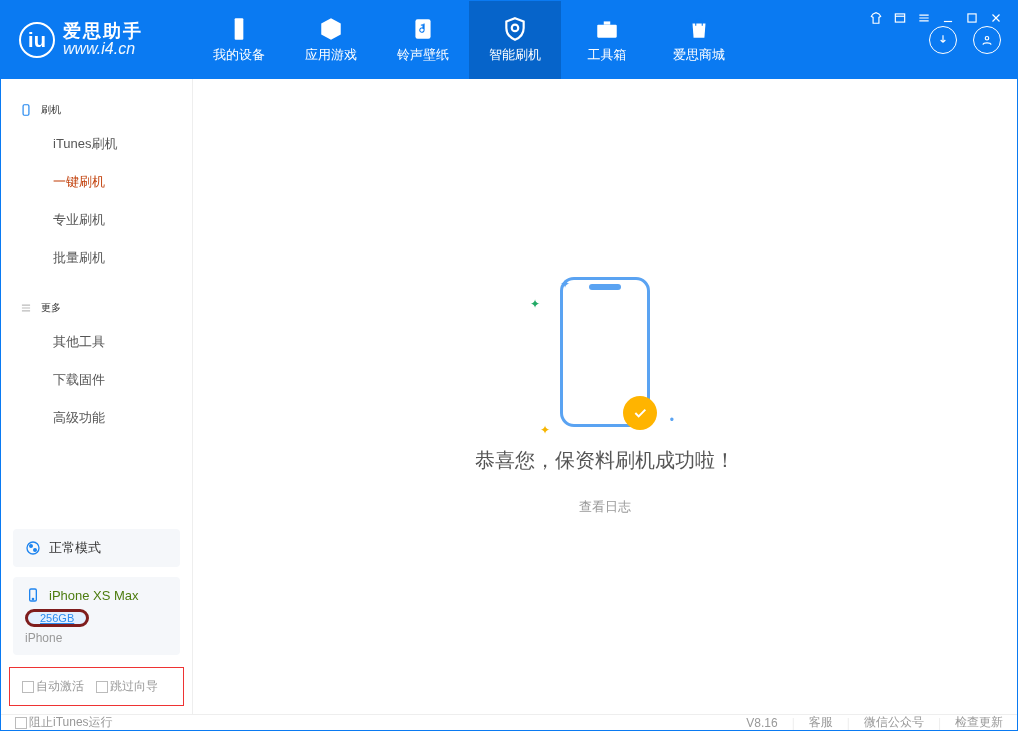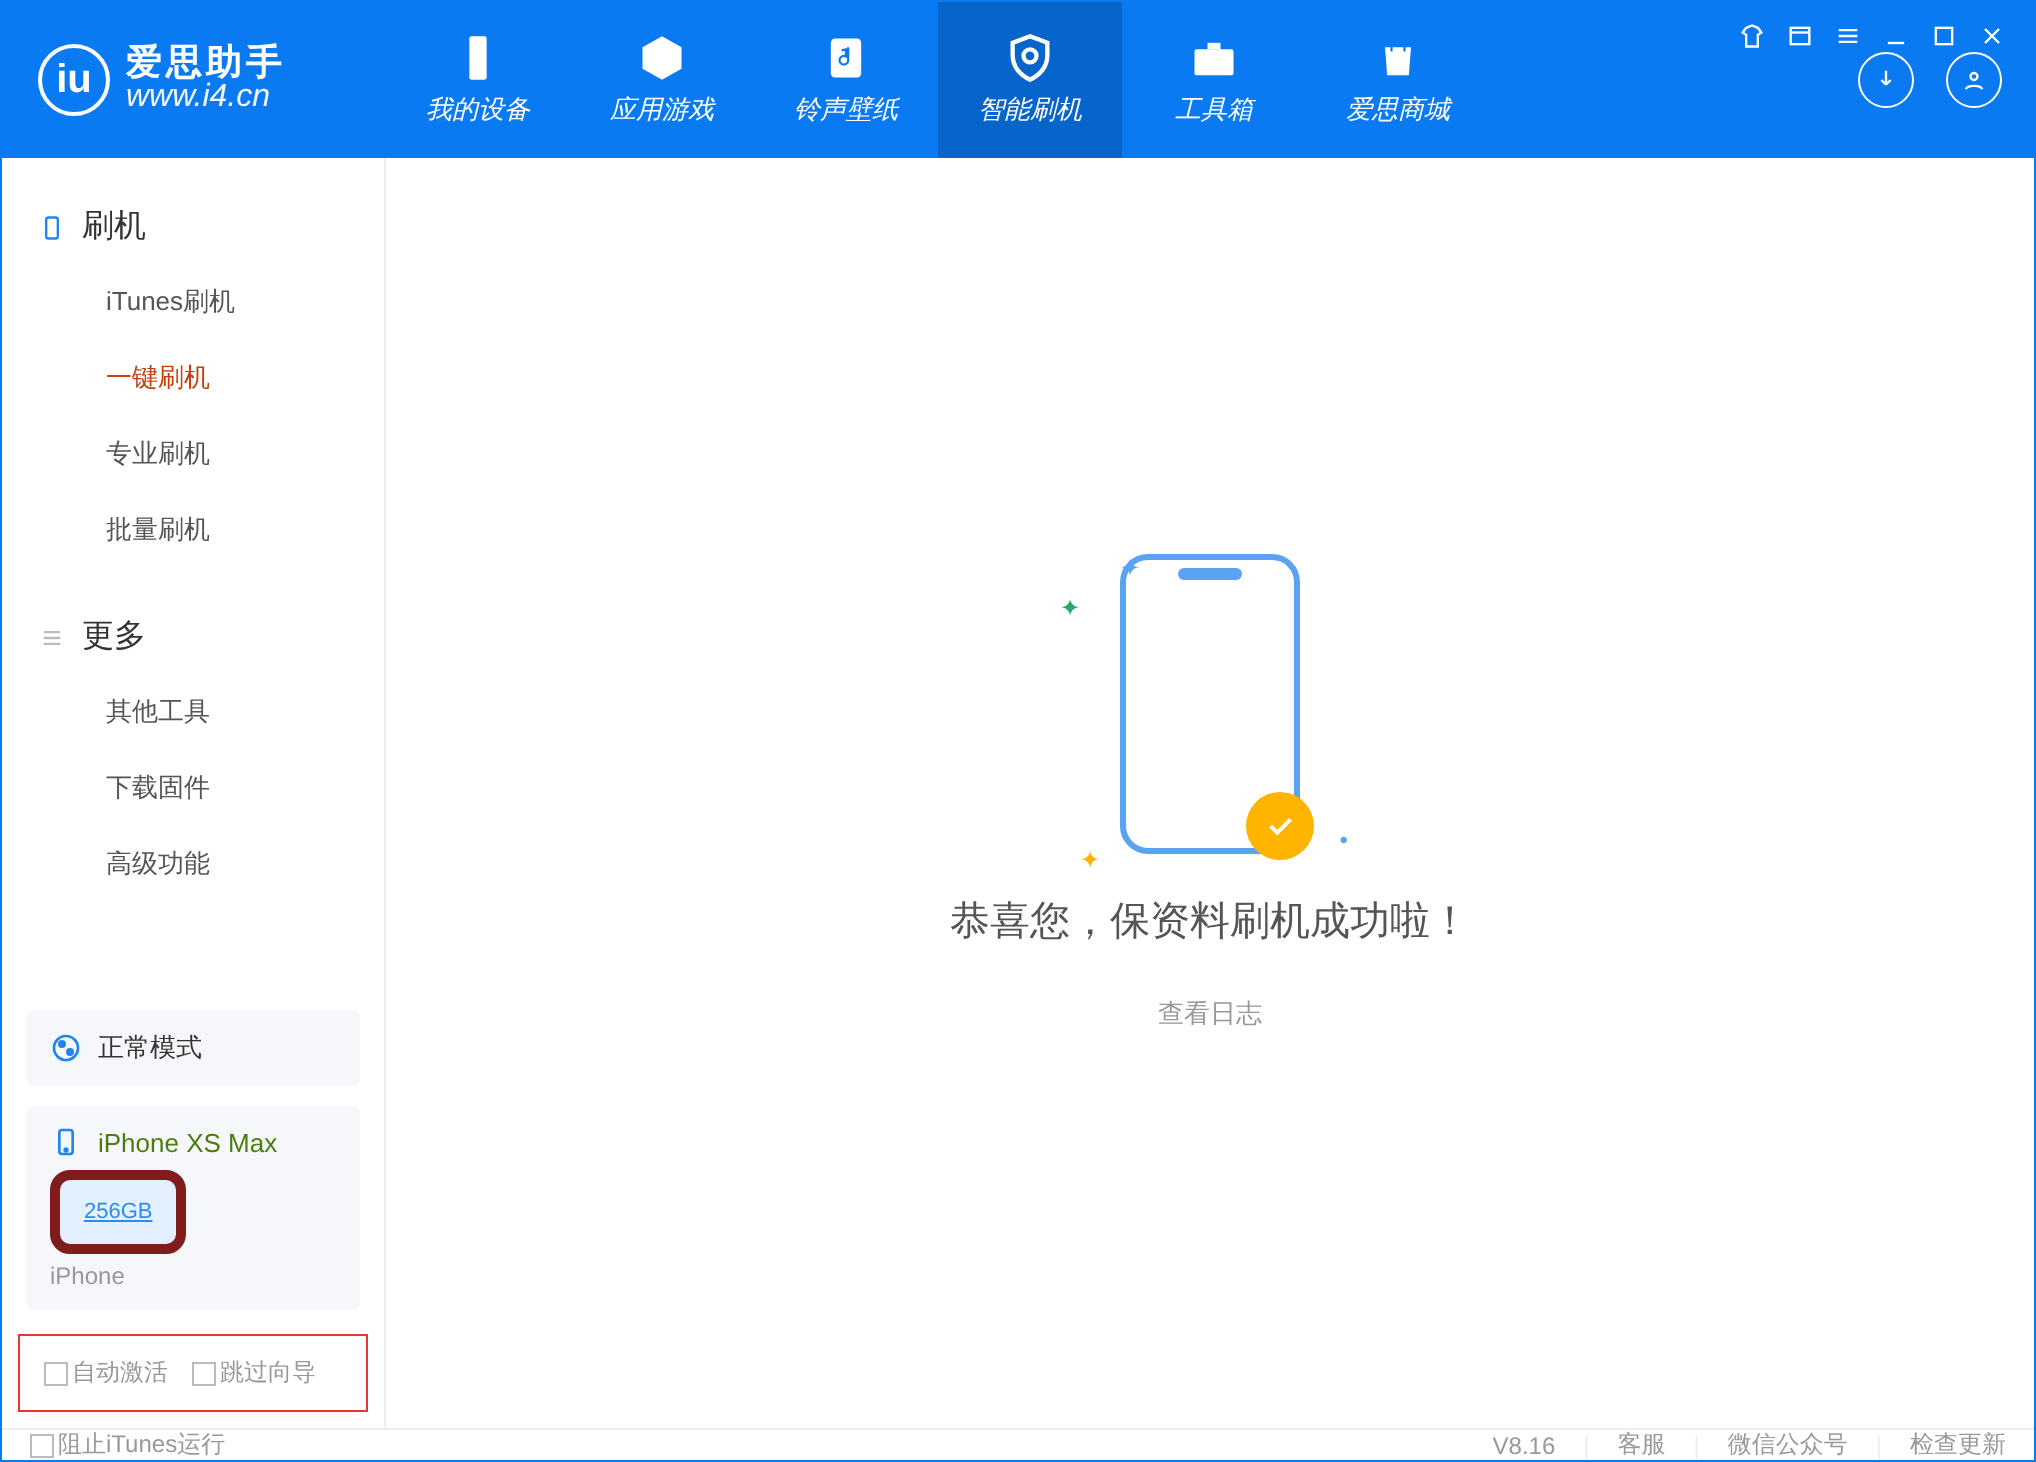--- a/index.html
+++ b/index.html
@@ -3,41 +3,41 @@
 <meta charset="utf-8">
 <style>
 * { margin: 0; padding: 0; box-sizing: border-box; font-family: "Microsoft YaHei", Arial, sans-serif; }
 body { background: #fff; }
 .window { width: 1018px; height: 731px; border: 1px solid #0a7af2; display: flex; flex-direction: column; position: relative; }
 .header { height: 78px; background: linear-gradient(#0a7af2, #0a7af2); display: flex; align-items: stretch; color: #fff; }
 .logo-area { width: 192px; display: flex; align-items: center; padding-left: 18px; }
 .logo-circle { width: 36px; height: 36px; border: 2.5px solid #fff; border-radius: 50%; display: flex; align-items: center; justify-content: center; font-weight: bold; font-size: 20px; margin-right: 8px; }
 .logo-text .brand { font-size: 18px; font-weight: bold; letter-spacing: 2px; line-height: 1; }
 .logo-text .domain { font-size: 16px; opacity: 0.95; font-style: italic; }
-.nav { display: flex; flex: 1; font-style: italic; }
+.nav { display: flex; flex: 1; }
 .nav-item { width: 92px; display: flex; flex-direction: column; align-items: center; justify-content: center; font-size: 13px; gap: 4px; cursor: pointer; }
 .nav-item.active { background: #0664ca; }
 .nav-icon { width: 26px; height: 26px; fill: #fff; }
 .window-controls { position: absolute; top: 10px; right: 14px; display: flex; gap: 10px; align-items: center; }
 .window-controls .wc { width: 14px; height: 14px; cursor: pointer; }
 .header-actions { margin-right: 16px; display: flex; align-items: center; gap: 16px; margin-left: auto; }
 .header-actions .act { width: 28px; height: 28px; border: 1.5px solid #fff; border-radius: 50%; display: flex; align-items: center; justify-content: center; cursor: pointer; }
 
 .body { display: flex; flex: 1; overflow: hidden; }
 .sidebar { width: 192px; border-right: 1px solid #eee; display: flex; flex-direction: column; }
 .side-section { padding-top: 16px; }
-.side-title { display: flex; align-items: center; gap: 8px; font-size: 16px; color: #333; padding: 8px 18px; font-weight: 500; }
+.side-title { display: flex; align-items: center; gap: 8px; font-size: 10px; color: #333; padding: 8px 18px; font-weight: 500; }
 .side-item { font-size: 13px; color: #555; padding: 10px 10px 10px 52px; cursor: pointer; }
 .side-item.active { color: #c2410c; }
 
 .side-status { margin: 12px; margin-top: auto; }
 .status-box { background: #f5f7fa; border-radius: 4px; padding: 10px 12px; display: flex; align-items: center; gap: 8px; font-size: 13px; color: #333; margin-bottom: 10px; }
 .device-box { background: #f5f7fa; border-radius: 4px; padding: 10px 12px; }
 .device-title { display: flex; align-items: center; gap: 8px; font-size: 13px; color: #4d7c0f; font-weight: 500; }
-.capacity-pill { display: inline-block; background: #e3f0ff; color: #2b8cf0; border: 5px solid #7f1d1d; border-radius: 10px; padding: 10px 12px; font-size: 11px; margin-top: 6px; text-decoration: underline; }
+.capacity-pill { display: inline-block; background: #e3f0ff; color: #2b8cf0; border: 3px solid #7f1d1d; border-radius: 10px; padding: 0 12px; font-size: 11px; margin-top: 6px; text-decoration: underline; }
 .device-sub { color: #999; font-size: 12px; margin-top: 4px; }
 
 .red-box { border: 1.5px solid #e33; padding: 10px 12px; margin: 0 8px 8px 8px; display: flex; gap: 12px; align-items: center; }
 .chk { display: flex; align-items: center; gap: 2px; font-size: 12px; color: #999; cursor: pointer; }
 .chk .box { width: 12px; height: 12px; border: 1px solid #bbb; }
 
 .main { flex: 1; display: flex; align-items: center; justify-content: center; flex-direction: column; position: relative; }
 .phone-illus { width: 90px; height: 150px; border: 3px solid #5aa3f2; border-radius: 14px; position: relative; margin-bottom: 20px; }
 .phone-illus .notch { position:absolute; top:4px; left:50%; transform:translateX(-50%); width:32px; height:6px; background:#5aa3f2; border-radius:3px; }
 .phone-illus .badge { position: absolute; right: -10px; bottom: -6px; width: 34px; height: 34px; background: #ffb400; border-radius: 50%; display: flex; align-items: center; justify-content: center; }

